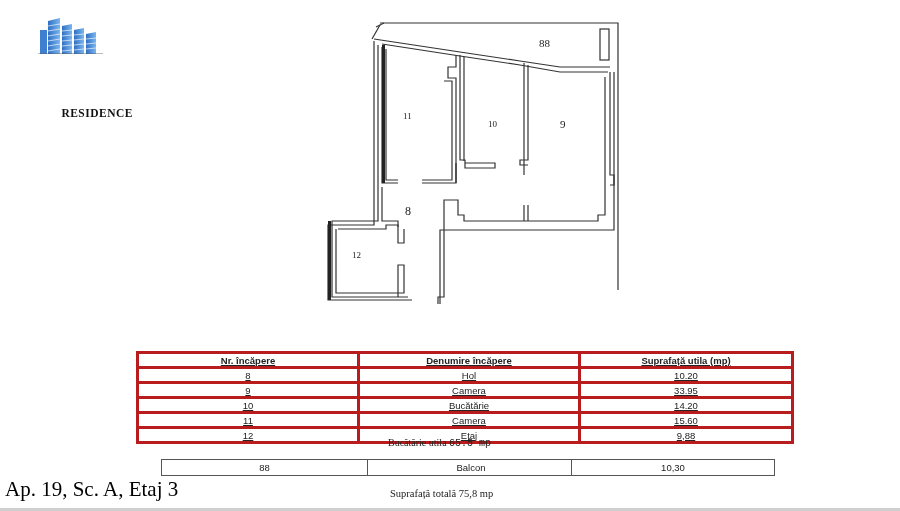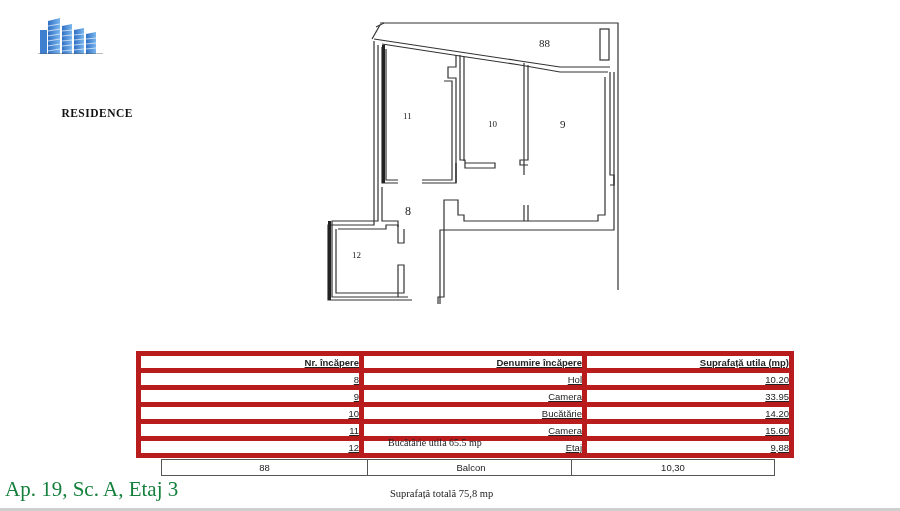--- a/index.html
+++ b/index.html
@@ -4,29 +4,29 @@
 <style>
   html,body{margin:0;padding:0;}
   body{width:900px;height:511px;background:#fff;position:relative;overflow:hidden;font-family:"Liberation Sans",sans-serif;color:#222;}
   .logo{position:absolute;left:8px;top:18px;width:125px;height:75px;}
   .logo svg{position:absolute;left:30px;top:0;}
   .logo .brand{position:absolute;left:0;top:38px;width:125px;text-align:center;font-family:"Liberation Serif",serif;font-weight:bold;font-size:21px;letter-spacing:0.3px;color:#111;}
   .logo .sub{position:absolute;left:0;top:61px;width:125px;text-align:right;font-family:"Liberation Serif",serif;font-weight:bold;font-size:11.5px;letter-spacing:0.5px;color:#111;margin-top:28px;}
   .plan{position:absolute;left:320px;top:15px;width:310px;height:290px;}
   .label{position:absolute;font-family:"Liberation Serif",serif;color:#222;}
   table.rooms{position:absolute;left:136px;top:351px;width:658px;border-collapse:collapse;font-size:9.5px;}
-  table.rooms td,table.rooms th{border:5px solid #b91c1c;height:12px;padding:0;text-align:right;font-weight:normal;line-height:11px;}
+  table.rooms td,table.rooms th{border:3px solid #b91c1c;height:12px;padding:0;text-align:center;font-weight:normal;line-height:11px;}
   table.rooms th{font-weight:bold;text-decoration:underline;}
   table.rooms td span{text-decoration:underline;}
   .util{position:absolute;left:388px;top:437px;font-family:"Liberation Serif",serif;font-size:10px;}
-  .util .num{font-family:Liberation Serif, serif;text-align:center;}
+  .util .num{font-family:Liberation Mono, monospace;text-align:center;}
   table.balcon{position:absolute;left:161px;top:459px;width:614px;border-collapse:collapse;font-size:9.5px;}
   table.balcon td{border:1px solid #555;height:15px;padding:0;text-align:center;}
   table.balcon td.left{text-align:center;padding-left:3px;}
-  .apt{position:absolute;left:5px;top:477px;font-family:"Liberation Serif",serif;font-size:21px;color:#15803d;}
+  .apt{position:absolute;left:5px;top:477px;font-family:"Liberation Serif",serif;font-size:21px;color:#000000;}
   .total{position:absolute;left:390px;top:488px;font-family:"Liberation Serif",serif;font-size:10.5px;}
   .bottom-line{position:absolute;left:0;top:508px;width:900px;height:3px;background:#cfcfcf;}
 </style>
 </head>
 <body>
 
 <div class="logo">
   <svg width="65" height="36" viewBox="0 0 65 36">
     <defs>
       <linearGradient id="g1" x1="0" y1="0" x2="1" y2="0">

